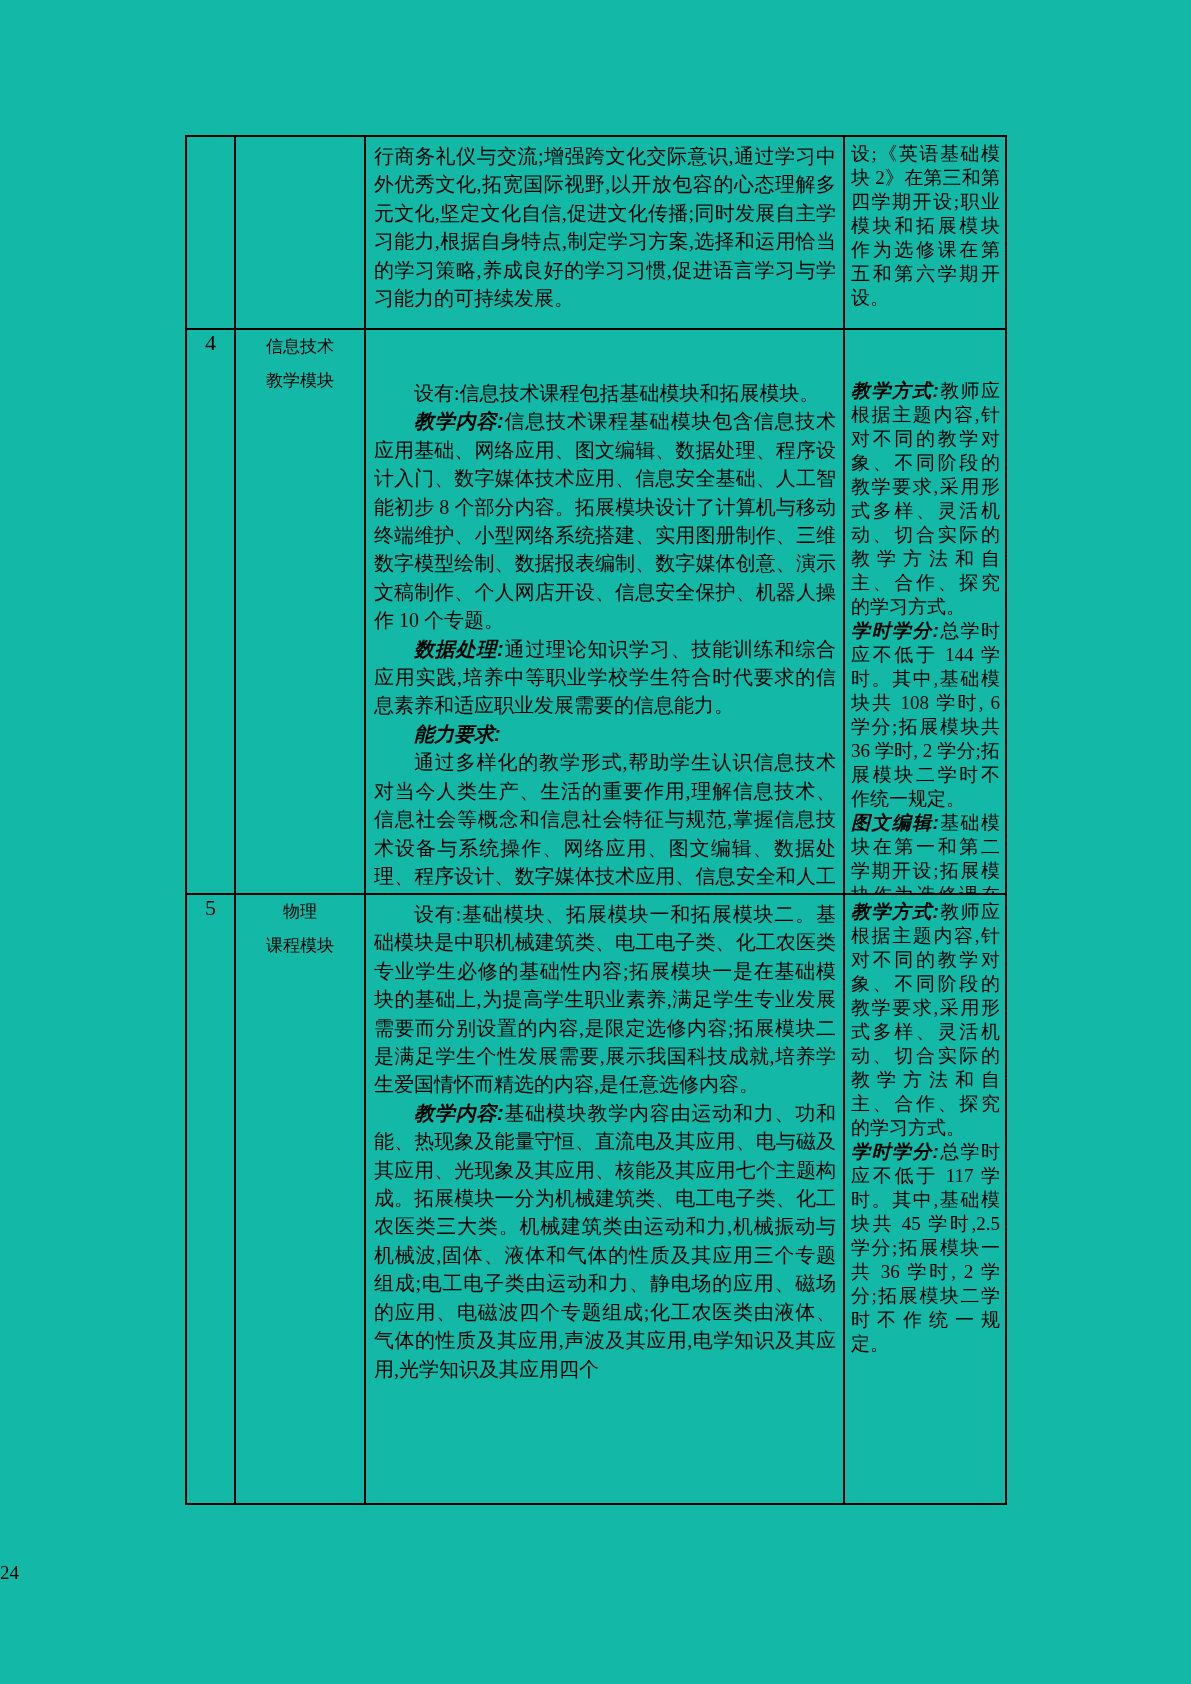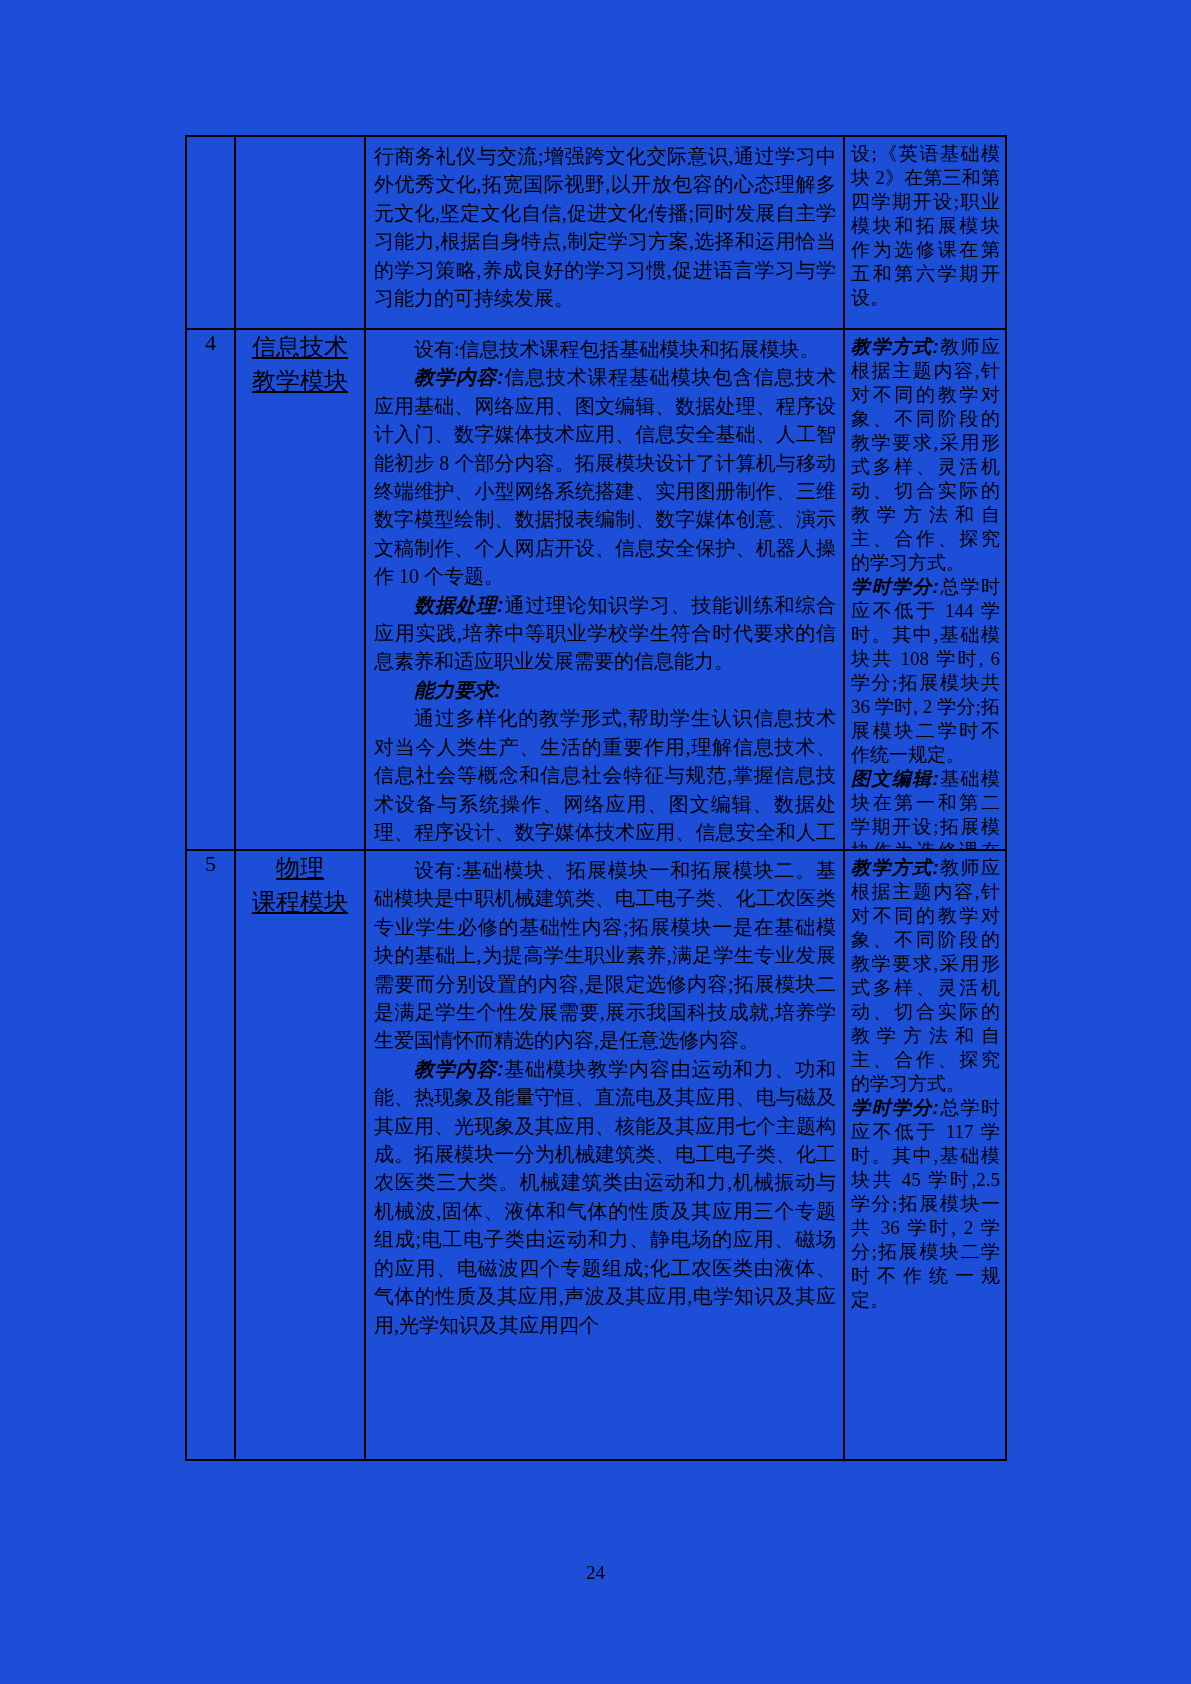--- a/index.html
+++ b/index.html
@@ -1,48 +1,48 @@
 <!DOCTYPE html>
 <html><head>
 <meta charset="utf-8">
 <style>
   html, body { margin: 0; padding: 0; background: #ffffff; }
   body {
     width: 1191px; height: 1684px; position: relative;
     font-family: "Liberation Serif", "DejaVu Serif", serif;
     color: #000;
   }
-  .sheet { position: absolute; inset: 0; background: #1d4ed8; }
+  .sheet { position: absolute; inset: 0; background: #14b8a6; }
 
   table.doc {
     position: absolute; left: 185px; top: 135px; width: 812px;
     border-collapse: collapse; table-layout: fixed;
   }
   table.doc td {
     border: 2px solid #000; padding: 0; vertical-align: top;
   }
   td.c-num  { width: 47px;  text-align: center; vertical-align: middle; font-size: 22px; }
-  td.c-mod  { width: 128px; text-align: center; vertical-align: middle; font-size: 24px; line-height: 34px; text-decoration: underline; }
+  td.c-mod  { width: 128px; text-align: center; vertical-align: middle; font-size: 17px; line-height: 34px; }
   td.c-main { width: 477px; }
   td.c-side { width: 160px; }
 
   .cell-box { box-sizing: border-box; overflow: hidden; }
   .c-main .cell-box { padding: 5px 7px 0 8px; font-size: 20px; line-height: 28.4px; }
   .c-side .cell-box { padding: 5px 5px 16px 6px;  font-size: 19px; line-height: 24px; }
   .h-r0 { height: 191px; }
-  .h-r1 { height: 519px; }
+  .h-r1 { height: 519px; margin-top: 44px; }
   .h-r2 { height: 608px; }
 
   p.para { margin: 0; text-align: justify; text-justify: inter-character; word-break: break-all; }
   p.indent { text-indent: 2em; }
   .lead { font-weight: bold; font-family: "Liberation Sans", "DejaVu Sans", sans-serif; font-style: italic; }
 
   .page-number {
     position: absolute; left: 0; right: 0; top: 1562px;
-    text-align: center; font-size: 19px;
+    font-size: 19px;
   }
 </style>
 </head>
 <body>
 
 <div class="sheet">
 
   <table class="doc">
     <tbody>
 

